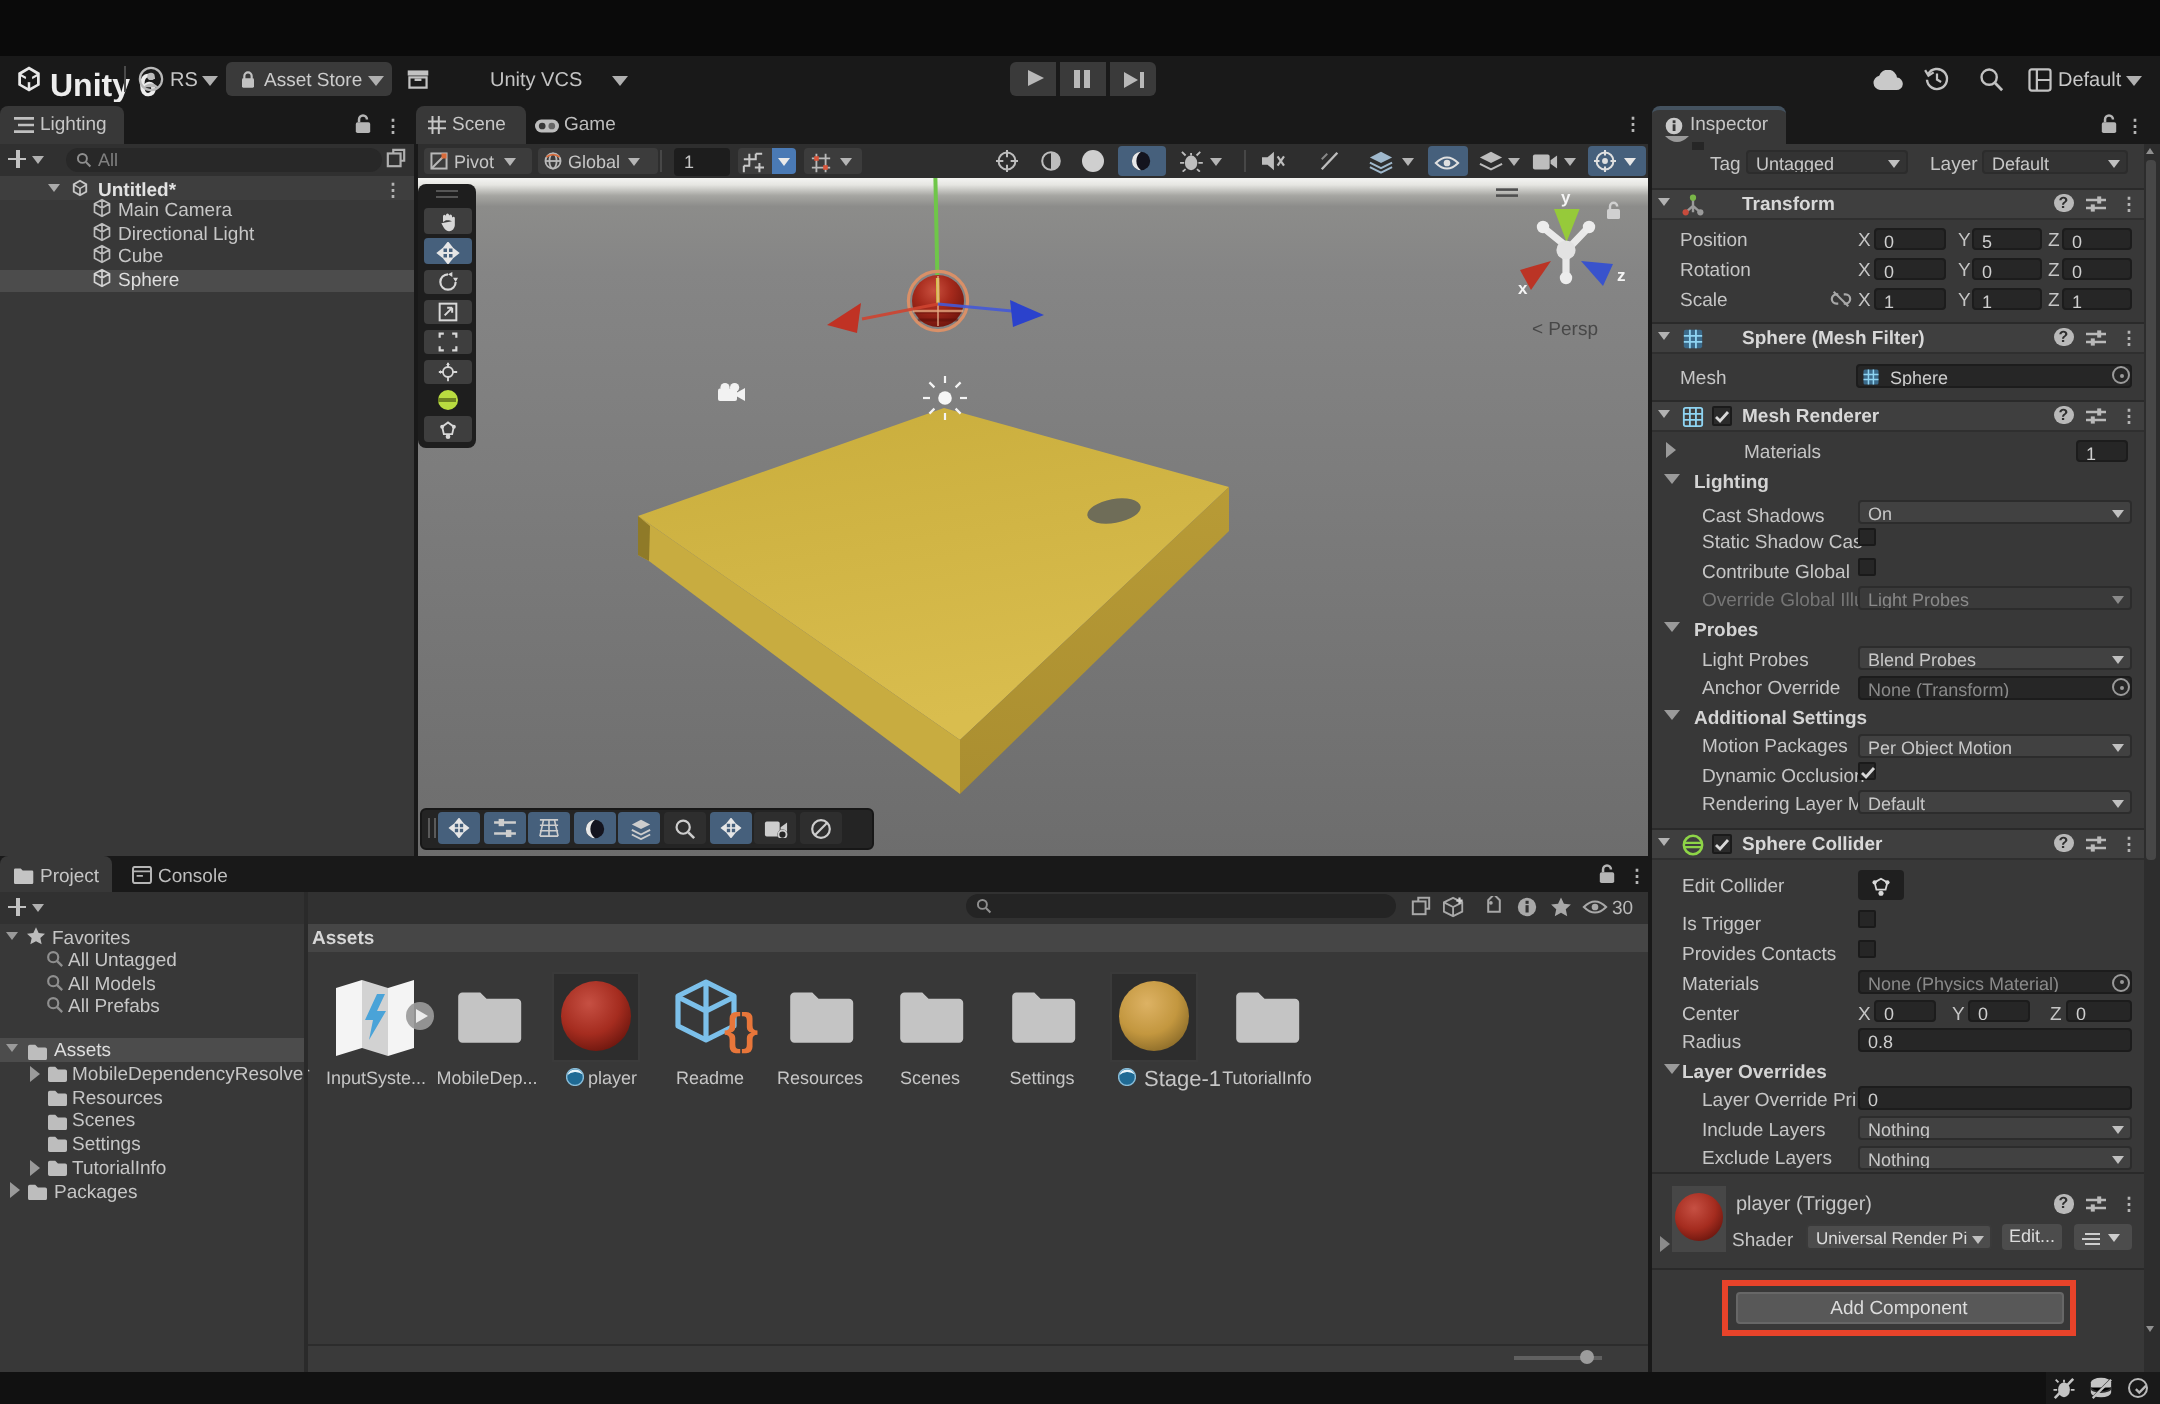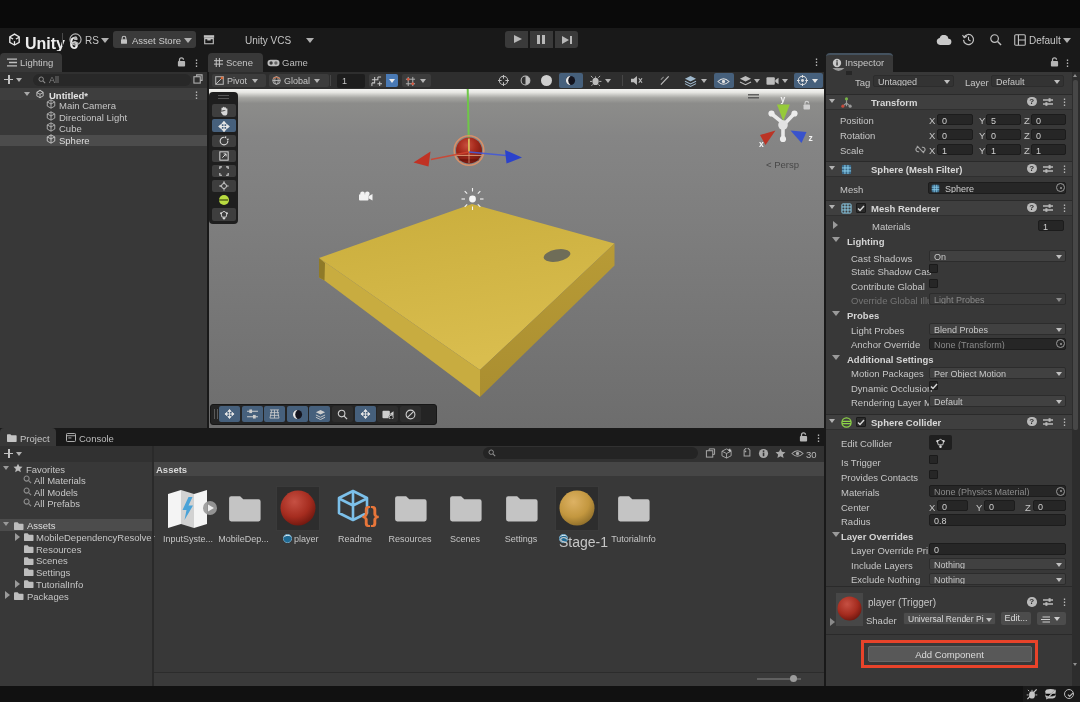--- a/index.html
+++ b/index.html
@@ -519,21 +519,21 @@
 
   <div id="ptree">
     <div class="abs foldd" style="left:3px;top:465.5px;border-left-width:3.5px;border-right-width:3.5px;border-top-width:4.5px"></div>
     <svg class="abs" style="left:13px;top:463px" width="10" height="10" viewBox="0 0 12 12">
       <path d="M6 0.8 L7.6 4.2 L11.4 4.6 L8.6 7.2 L9.4 11 L6 9.1 L2.6 11 L3.4 7.2 L0.6 4.6 L4.4 4.2 Z" fill="#bdbdbd"></path>
     </svg>
     <div class="abs txt" style="left:26px;top:463.5px">Favorites</div>
     <svg class="abs" style="left:23px;top:475px" width="9" height="9" viewBox="0 0 10 10">
         <use href="#magn"></use>
       </svg>
-    <div class="abs txt" style="left:34px;top:475px">All Materials</div>
+    <div class="abs txt" style="left:34px;top:475px">All Untagged</div>
     <svg class="abs" style="left:23px;top:486.7px" width="9" height="9" viewBox="0 0 10 10">
         <use href="#magn"></use>
       </svg>
     <div class="abs txt" style="left:34px;top:486.7px">All Models</div>
     <svg class="abs" style="left:23px;top:498.4px" width="9" height="9" viewBox="0 0 10 10">
         <use href="#magn"></use>
       </svg>
     <div class="abs txt" style="left:34px;top:498.4px">All Prefabs</div>
     <div class="abs" style="left:0;top:518.6px;width:152px;height:12px;background:#4c4c4c"></div>
     <div class="abs foldd" style="left:3px;top:522px;border-left-width:3.5px;border-right-width:3.5px;border-top-width:4.5px"></div>
@@ -634,21 +634,21 @@
         <use href="#matmini"></use>
       </svg>
     <div class="abs txt" style="left:294px;top:533.5px;font-size:9px">player</div>
     <div class="abs txt" style="left:355px;top:533.5px;font-size:9px;transform:translateX(-50%)">Readme</div>
     <div class="abs txt" style="left:410px;top:533.5px;font-size:9px;transform:translateX(-50%)">Resources</div>
     <div class="abs txt" style="left:465px;top:533.5px;font-size:9px;transform:translateX(-50%)">Scenes</div>
     <div class="abs txt" style="left:521px;top:533.5px;font-size:9px;transform:translateX(-50%)">Settings</div>
     <svg class="abs" style="left:559px;top:534px" width="9" height="9" viewBox="0 0 9 9">
         <use href="#matmini"></use>
       </svg>
-    <div class="abs txt" style="left:559px;top:533.5px;font-size:14px">Stage-1</div>
+    <div class="abs txt" style="left:572px;top:533.5px;font-size:11px">Stage-1</div>
     <div class="abs txt" style="left:633.5px;top:533.5px;font-size:9px;transform:translateX(-50%)">TutorialInfo</div>
   </div>
 
   <div class="abs" style="left:152px;top:672px;width:672px;height:14px;background:#3a3a3a;border-top:1px solid #2c2c2c"></div>
   <div class="abs" style="left:757px;top:678px;width:44px;height:1.5px;background:#606060"></div>
   <div class="abs" style="left:790px;top:674.5px;width:7px;height:7px;border-radius:50%;background:#9c9c9c"></div>
   <div class="abs" style="left:152px;top:446px;width:1.5px;height:240px;background:#2a2a2a"></div>
 </div>
 <div id="INSPECTOR">
 
@@ -838,21 +838,21 @@
   <div class="abs txt" style="left:1025px;top:501.5px">Z</div>
     <div class="abs fld" style="left:1033px;top:500px;width:33px;height:11px">0</div>
   <div class="abs txt" style="left:841px;top:515.5px">Radius</div>
   <div class="abs fld" style="left:929px;top:514px;width:137px;height:12px">0.8</div>
   <div class="abs foldd" style="left:832px;top:532px;border-top-color:#9a9a9a;border-left-width:4px;border-right-width:4px;border-top-width:5px"></div>
   <div class="abs txt b" style="left:841px;top:530.5px;color:#d4d4d4">Layer Overrides</div>
   <div class="abs txt" style="left:851px;top:544.5px">Layer Override Pri</div>
   <div class="abs fld" style="left:929px;top:543px;width:137px;height:12px">0</div>
   <div class="abs txt" style="left:851px;top:559.5px">Include Layers</div>
   <div class="abs dd" style="left:929px;top:558px;width:137px;height:12px">Nothing<div class="dda"></div></div>
-  <div class="abs txt" style="left:851px;top:574px">Exclude Nothing</div>
+  <div class="abs txt" style="left:851px;top:574px">Exclude Layers</div>
   <div class="abs dd" style="left:929px;top:572.5px;width:137px;height:12px">Nothing<div class="dda"></div></div>
 
   <div class="abs" style="left:826px;top:585.5px;width:246px;height:1.5px;background:#2a2a2a"></div>
   <div class="abs" style="left:836px;top:593px;width:27px;height:33px;background:#474747"></div>
   <svg class="abs" style="left:837px;top:596px" width="25" height="25" viewBox="0 0 26 26">
     <defs>
         <radialGradient id="mb" cx="0.4" cy="0.32" r="0.8">
       <stop offset="0" stop-color="#c65043"></stop>
           <stop offset="0.55" stop-color="#a52c1f"></stop>
           <stop offset="1" stop-color="#5e110a"></stop>

